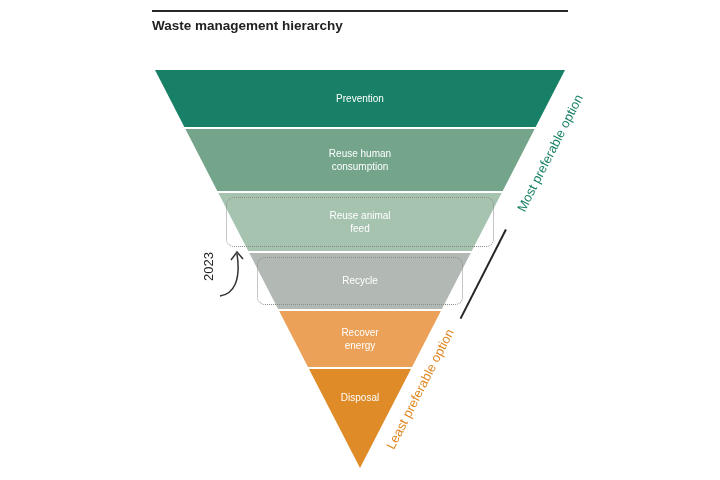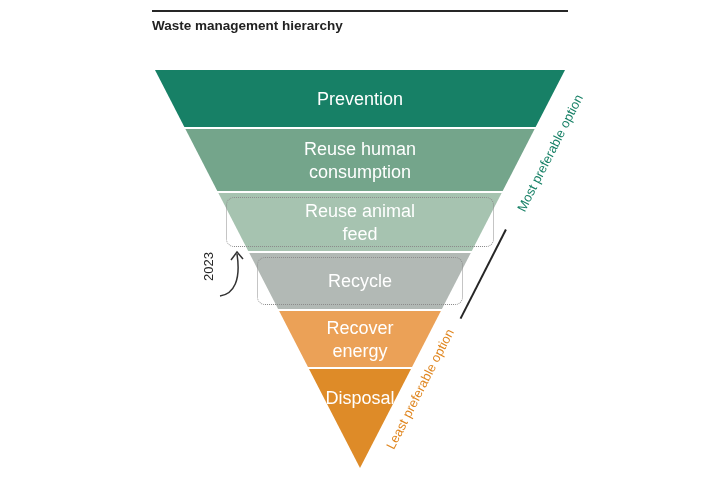--- a/index.html
+++ b/index.html
@@ -3,21 +3,21 @@
 <meta charset="utf-8">
 <style>
   html,body{margin:0;padding:0;background:#fff;}
   .canvas{position:relative;width:652px;height:480px;background:#ffffff;
           font-family:"Liberation Sans",sans-serif;overflow:hidden;border-radius:27px;}
   .top-rule{position:absolute;left:152px;top:10px;width:416px;height:2px;background:#262626;}
   .title{position:absolute;left:152px;top:18px;margin:0;font-size:13.5px;font-weight:bold;color:#222222;}
   #funnel{position:absolute;inset:0;}
   .band{position:absolute;}
   .band-label{position:absolute;left:0;width:100%;text-align:center;color:#ffffff;
-              font-size:18px;line-height:1.25;white-space:pre-line;transform:translateY(-50%);}
+              font-size:10px;line-height:1.25;white-space:pre-line;transform:translateY(-50%);}
   .sep{position:absolute;background:#ffffff;}
   .dotted-box{position:absolute;border:1px dotted #8c8c8c;border-radius:8px;box-sizing:border-box;}
   .year{position:absolute;left:188px;top:259px;width:40px;text-align:center;
         font-size:13px;color:#262626;transform:rotate(-90deg);}
   .year-arrow{position:absolute;left:214px;top:246px;}
   .edge-label{position:absolute;white-space:nowrap;font-size:13px;
               transform:translate(-50%,-50%) rotate(-63deg);}
   .edge-label.most{left:550px;top:153px;}
   .edge-label.least{left:420px;top:389px;}
   .edge-divider{position:absolute;left:433px;top:274px;width:100px;height:1.5px;background:#262626;

